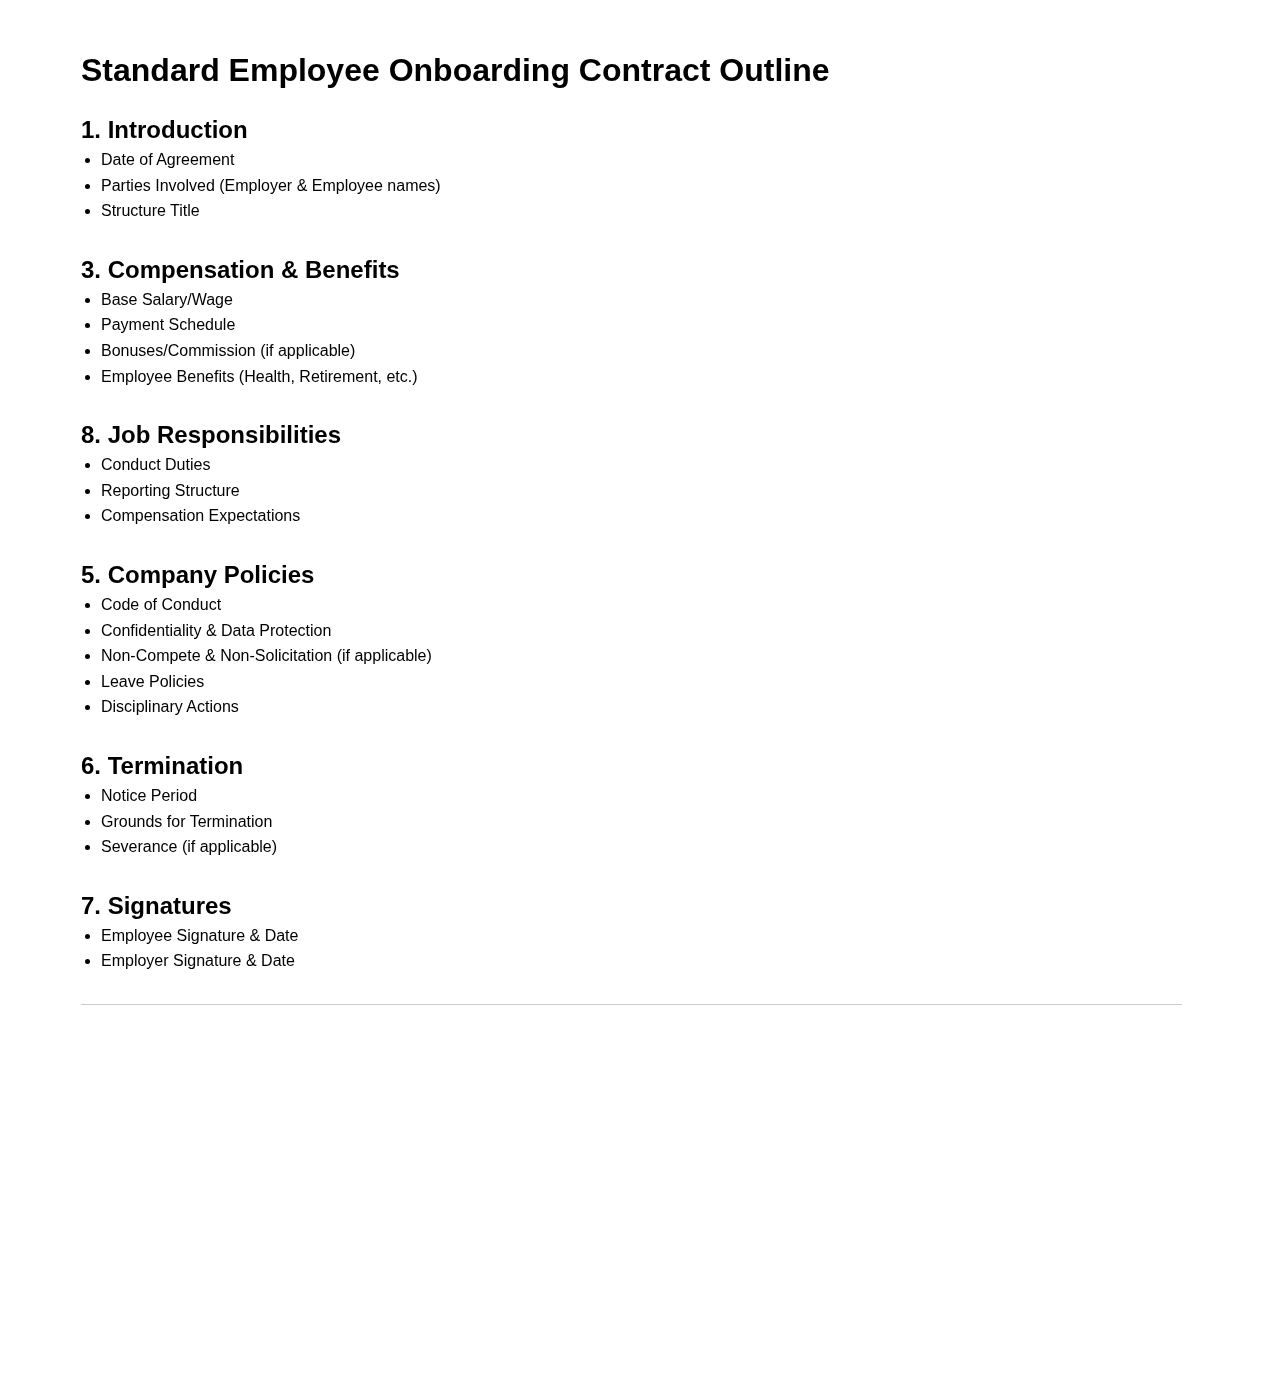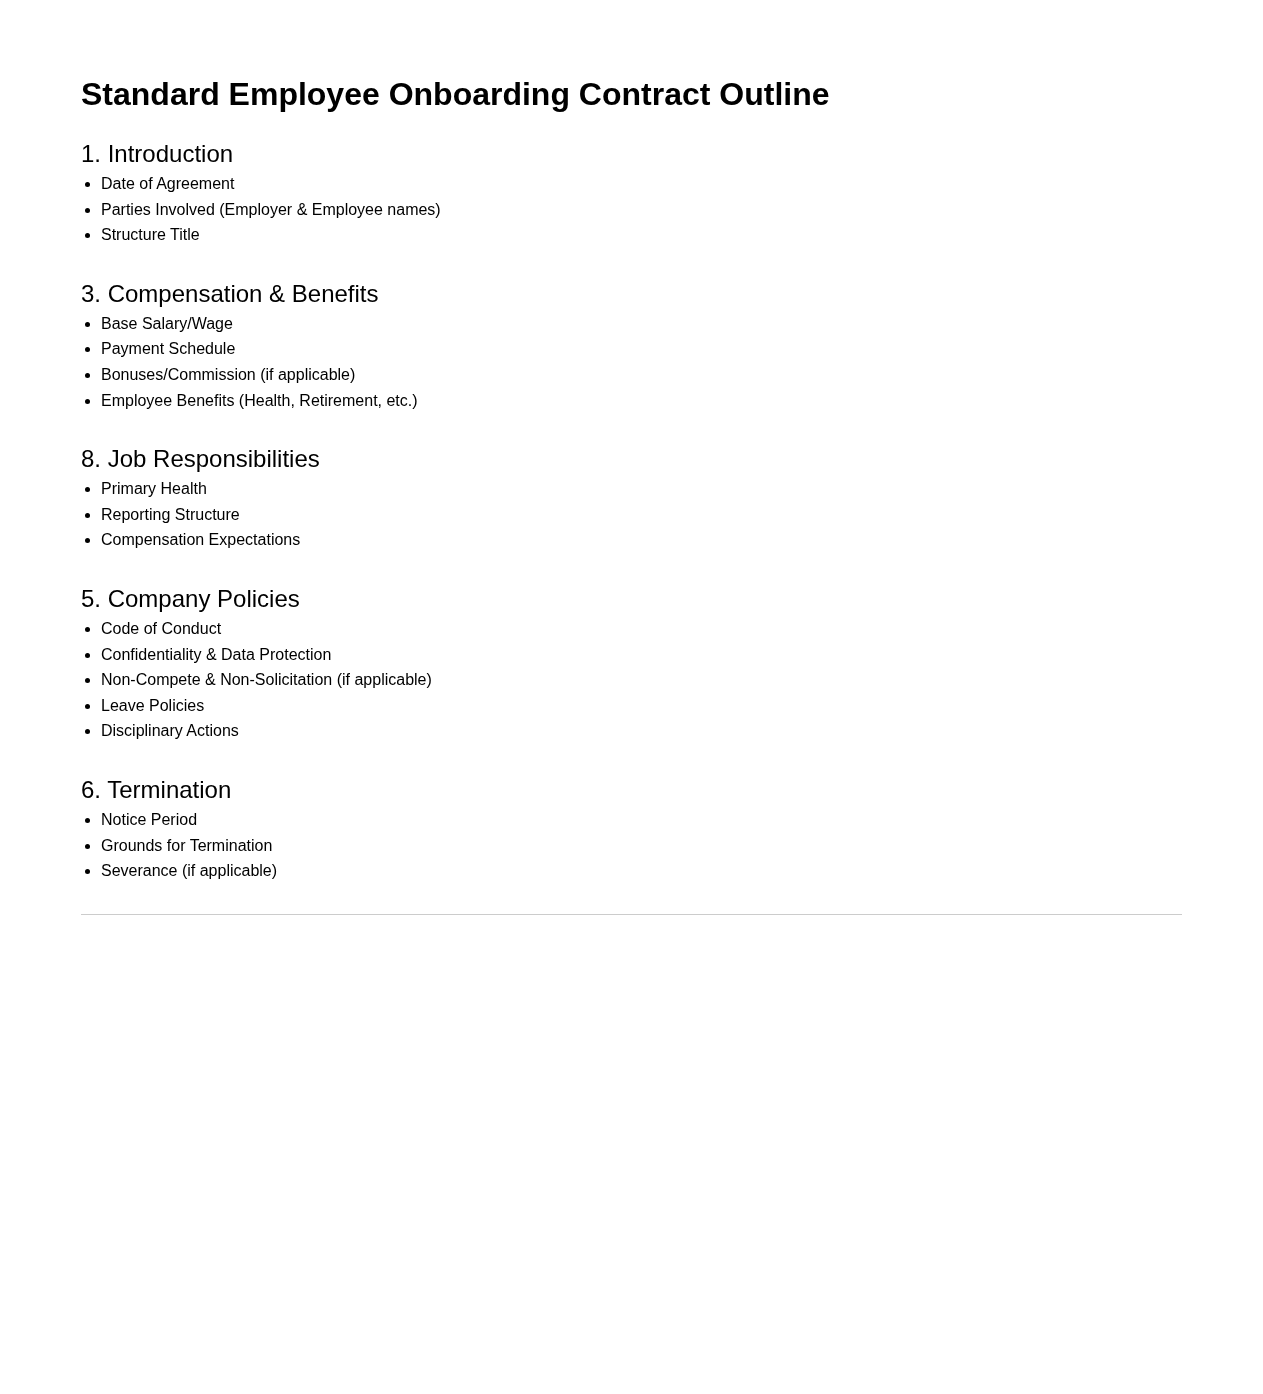--- a/index.html
+++ b/index.html
@@ -10,31 +10,31 @@
     body {
       width: 1263px;
       min-height: 1394px;
       font-family: "Liberation Sans", sans-serif;
       color: #000000;
     }
     .page {
       position: relative;
       margin-left: 81px;
       width: 1101px;
-      padding-top: 72px;
+      padding-top: 48px;
     }
     h1 {
       font-size: 32px;
       font-weight: bold;
       margin: 0 0 22px 0;
       line-height: 44px;
     }
     .section h2 {
       font-size: 24px;
-      font-weight: normal;
+      font-weight: bold;
       margin: 0;
       line-height: 32px;
     }
     .section ul {
       margin: 1px 0 0 0;
       padding-left: 20px;
       list-style: disc;
     }
     .section li {
       font-size: 16px;
@@ -76,21 +76,21 @@
       <li>Base Salary/Wage</li>
       <li>Payment Schedule</li>
       <li>Bonuses/Commission (if applicable)</li>
       <li>Employee Benefits (Health, Retirement, etc.)</li>
     </ul>
   </section>
 
   <section class="section">
     <h2>8. Job Responsibilities</h2>
     <ul>
-      <li>Primary Health</li>
+      <li>Conduct Duties</li>
       <li>Reporting Structure</li>
       <li>Compensation Expectations</li>
     </ul>
   </section>
 
   <section class="section">
     <h2>5. Company Policies</h2>
     <ul>
       <li>Code of Conduct</li>
       <li>Confidentiality &amp; Data Protection</li>
@@ -102,15 +102,22 @@
 
   <section class="section">
     <h2>6. Termination</h2>
     <ul>
       <li>Notice Period</li>
       <li>Grounds for Termination</li>
       <li>Severance (if applicable)</li>
     </ul>
   </section>
 
+  <section class="section">
+    <h2>7. Signatures</h2>
+    <ul>
+      <li>Employee Signature &amp; Date</li>
+      <li>Employer Signature &amp; Date</li>
+    </ul>
+  </section>
 
   <hr class="rule">
 </div>
 
 </body></html>

